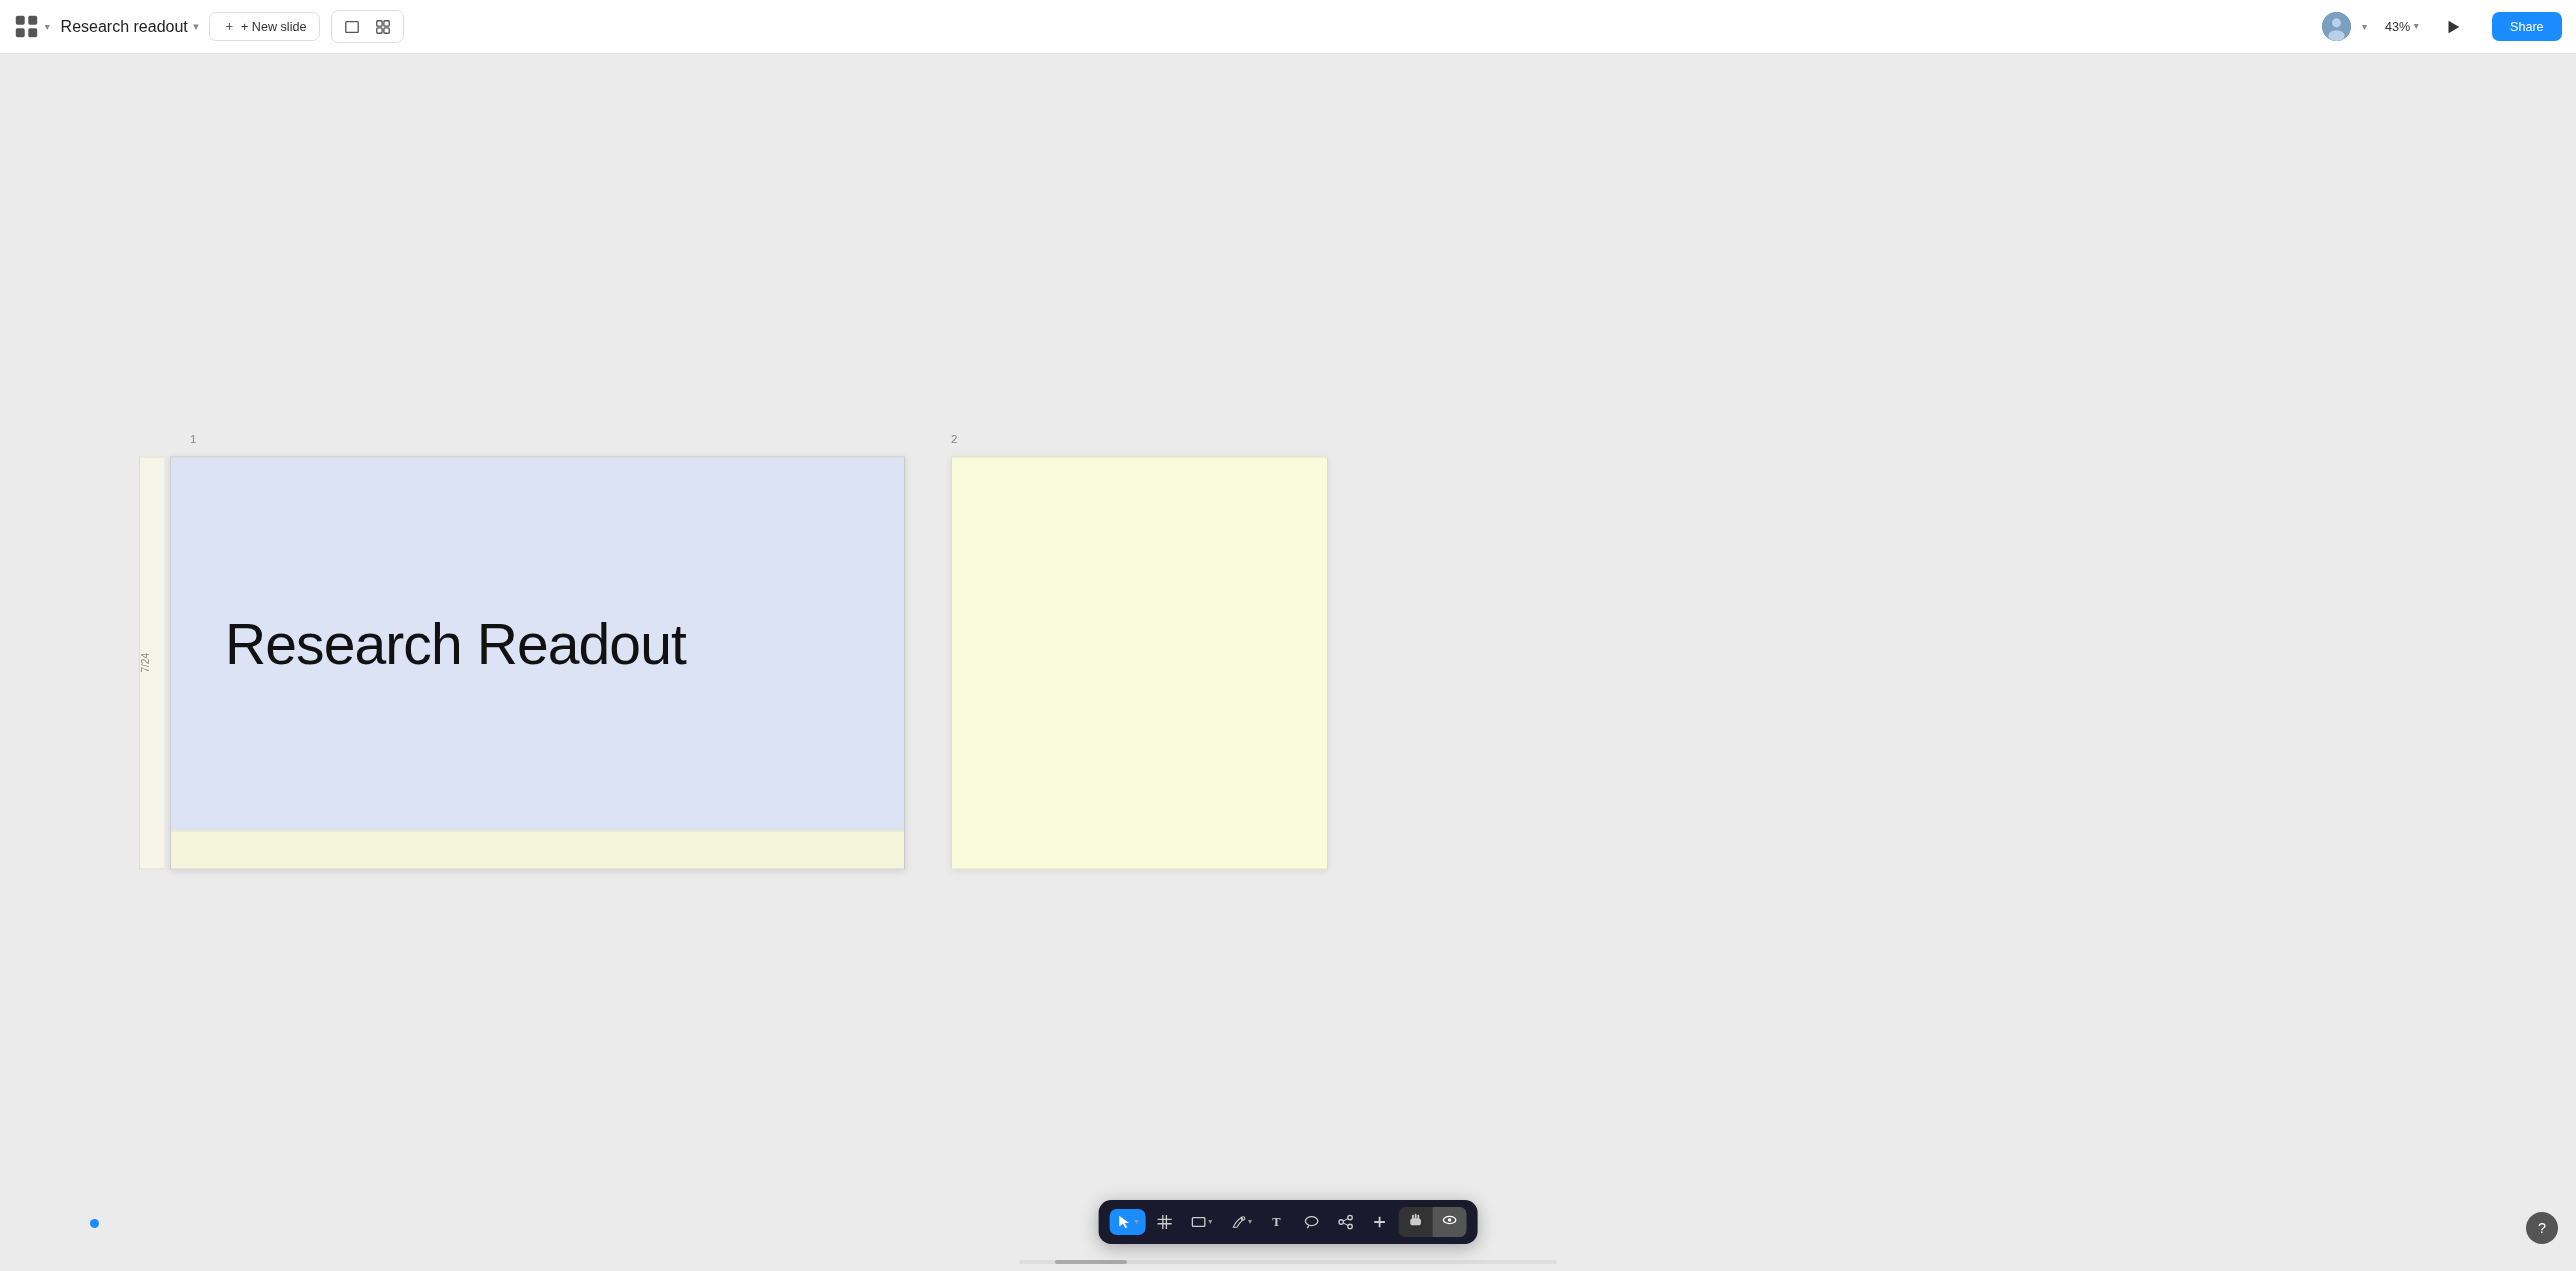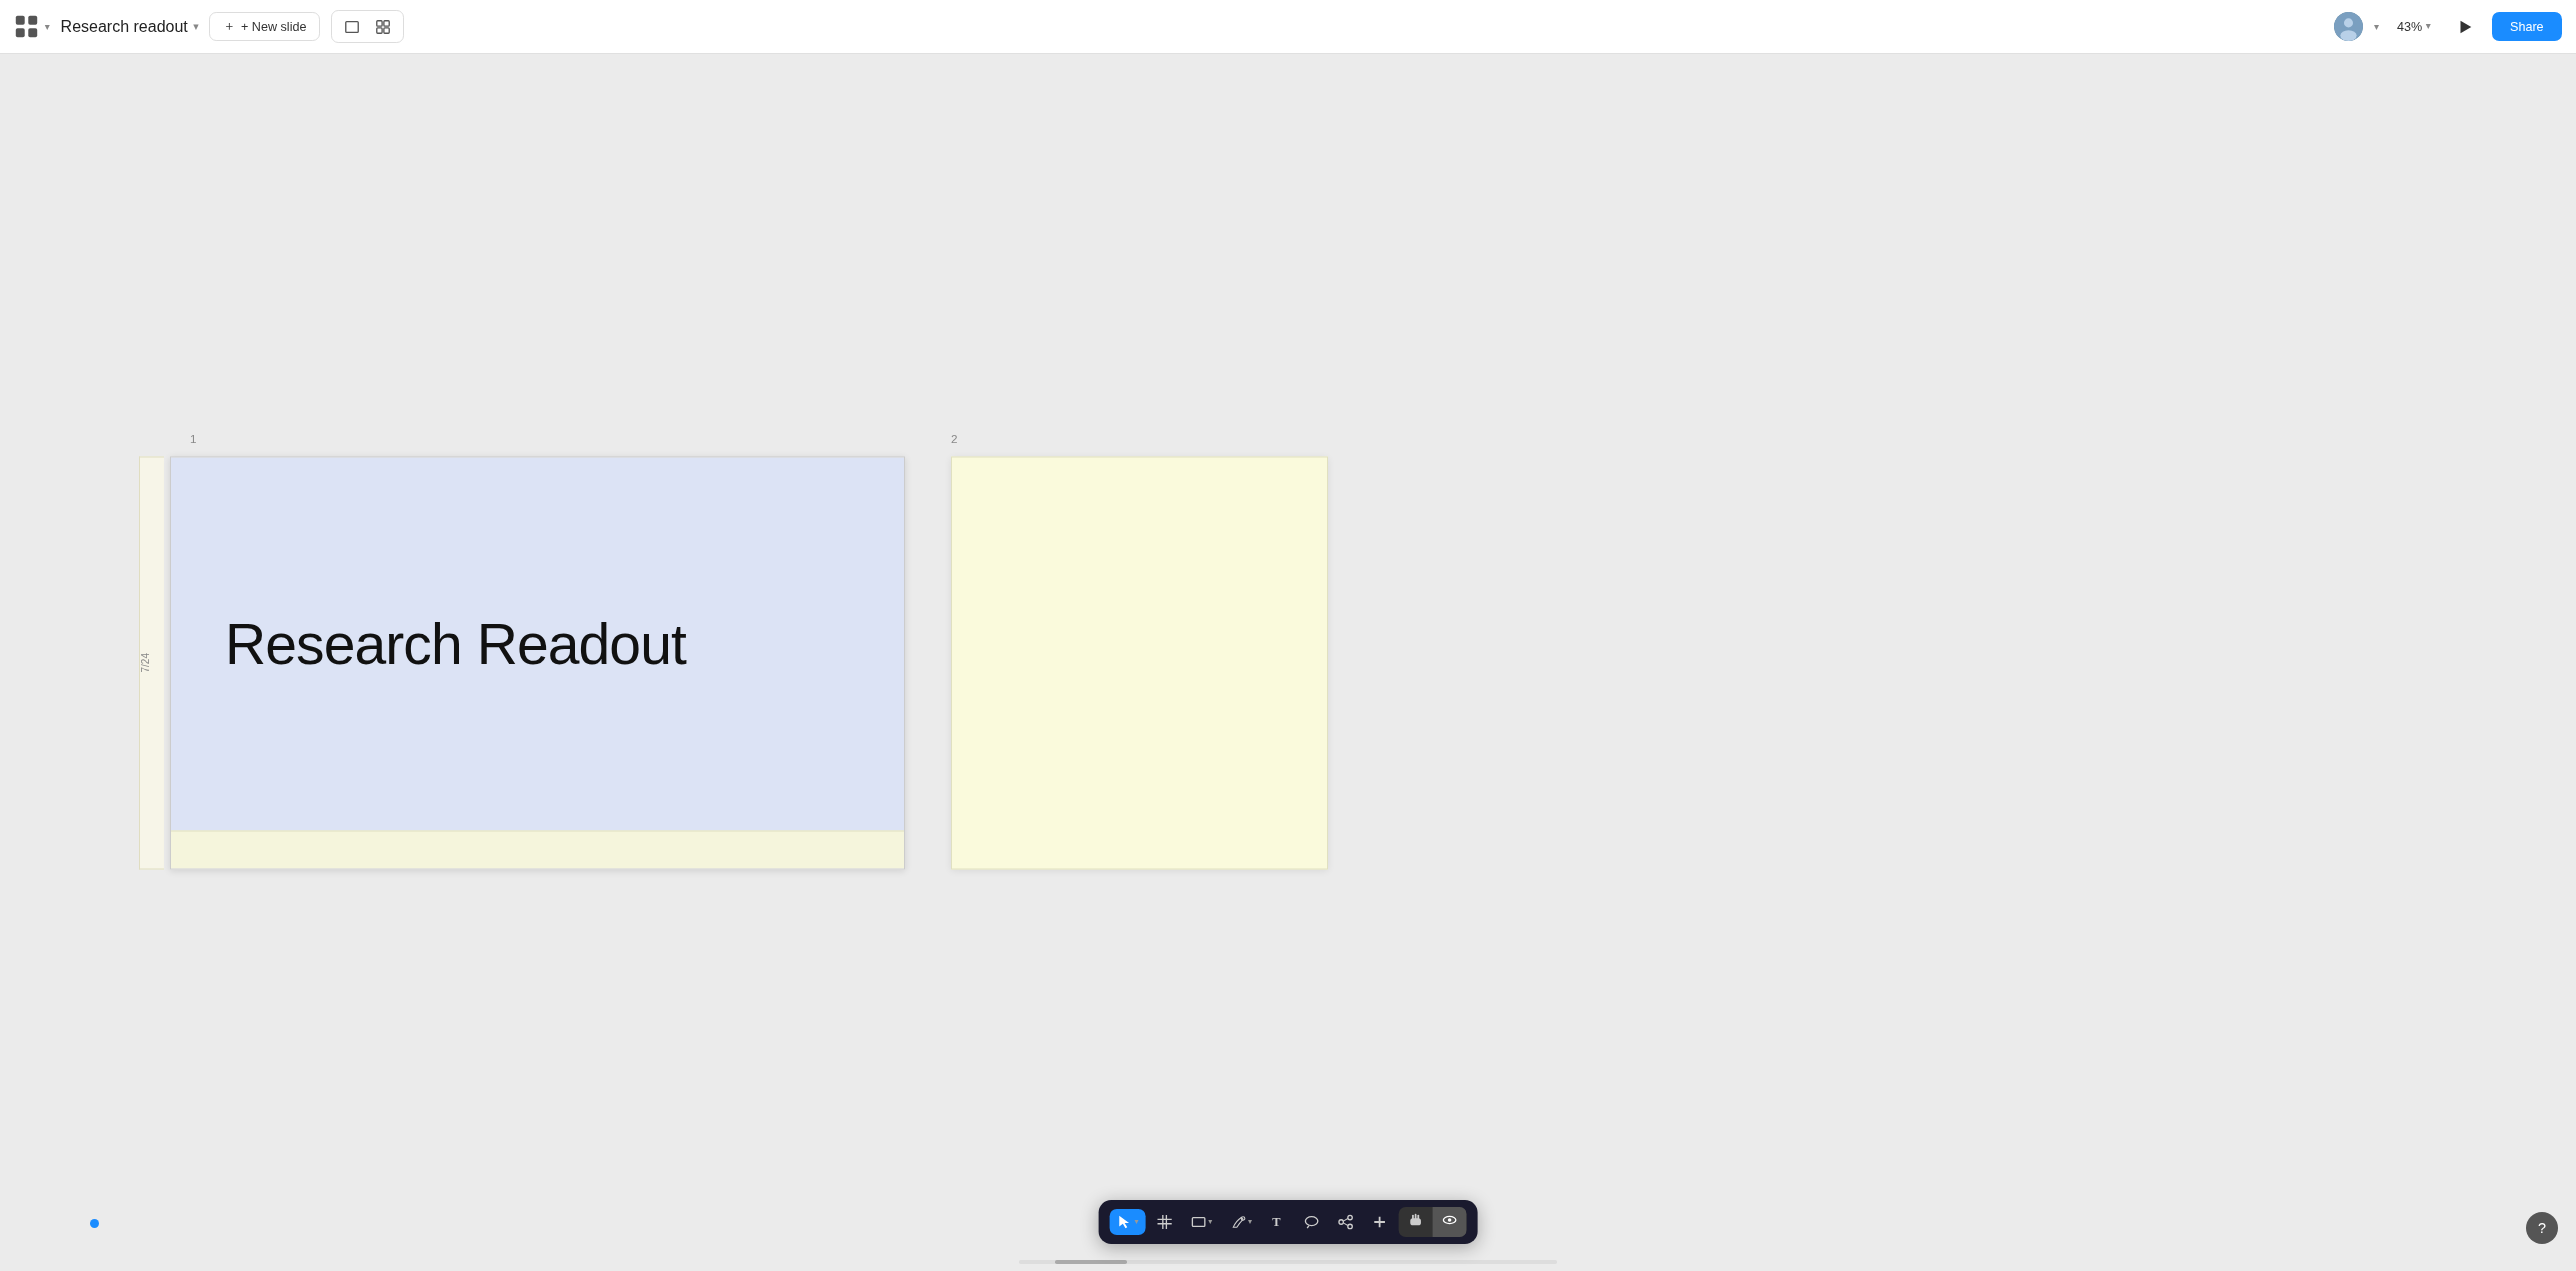--- a/index.html
+++ b/index.html
@@ -127,20 +127,21 @@
     }
     .share-btn {
       background: #1a8cff;
       color: white;
       border: none;
       border-radius: 7.2px;
       padding: 7.2px 18px;
       font-size: 12.6px;
       font-weight: 500;
       cursor: pointer;
+      margin-left: 12px;
     }
 
     
     .canvas-area {
       flex: 1;
       background: #ebebeb;
       position: relative;
       overflow: hidden;
       display: flex;
       align-items: center;

